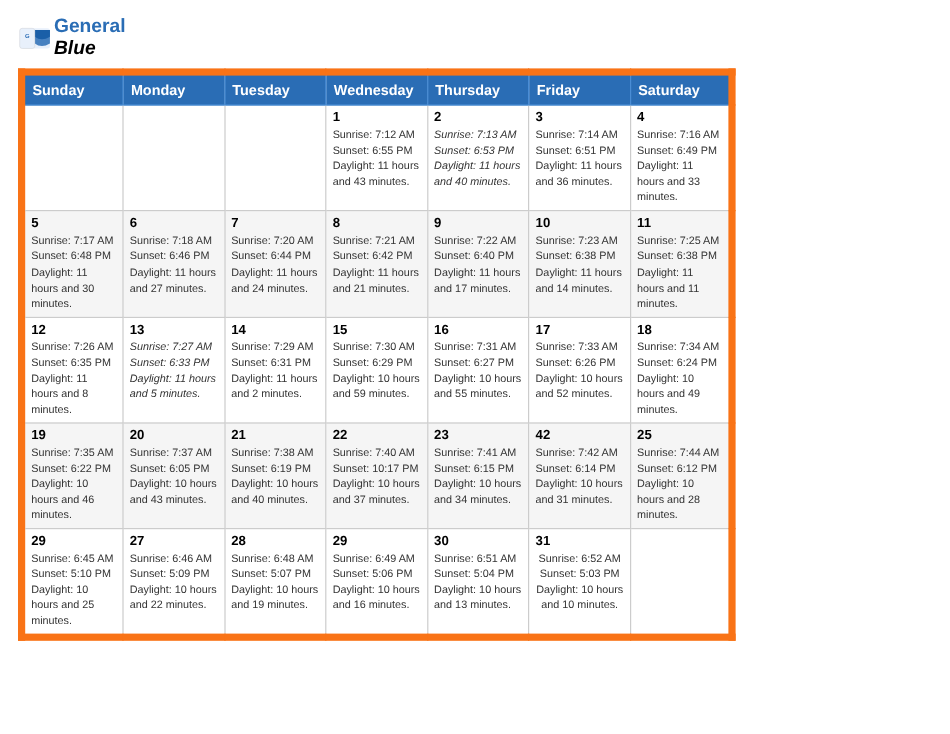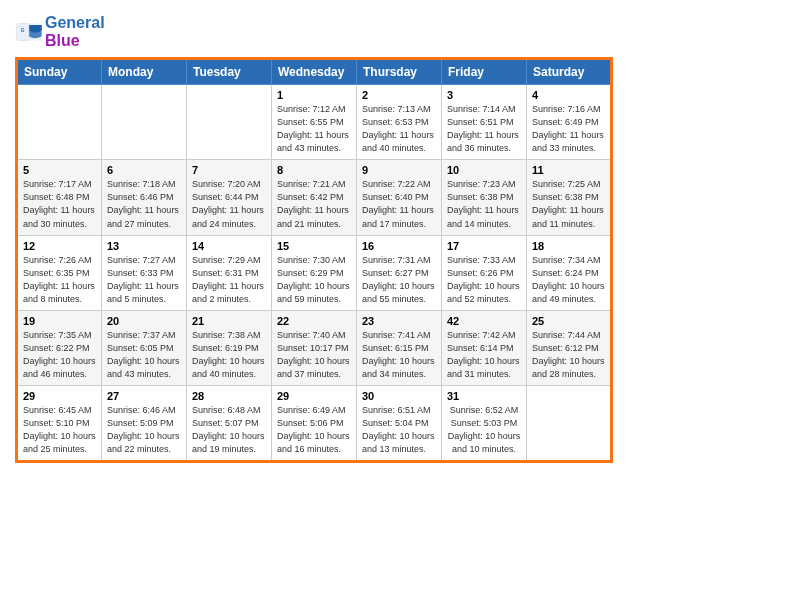--- a/index.html
+++ b/index.html
@@ -41,21 +41,21 @@
       letter-spacing: 1px;
     }
     .subtitle {
       font-size: 14px;
       color: #555;
       margin-top: 2px;
     }
     .calendar {
       width: 100%;
       border-collapse: collapse;
-      border: 3px solid #f97316;
+      border: 6px solid #f97316;
     }
     .calendar th {
       background: #2a6db5;
       color: #fff;
       font-size: 12px;
       font-weight: bold;
       text-align: left;
       padding: 5px 6px;
       border: 1px solid #4a8dd5;
     }
@@ -95,21 +95,21 @@
     <div class="logo">
       <svg class="logo-icon" viewBox="0 0 40 40">
         <rect x="2" y="8" width="36" height="24" rx="3" fill="#e8f0fb"></rect>
         <path d="M20 10 L38 10 L38 26 Q28 32 20 26 Z" fill="#2a6db5" opacity="0.85"></path>
         <path d="M20 10 L38 10 L38 18 Q28 24 20 18 Z" fill="#1a5fa8"></path>
         <rect x="2" y="8" width="18" height="24" rx="3" fill="#e8f0fb" stroke="#ccc" stroke-width="0.5"></rect>
         <text x="11" y="20" font-size="7" font-weight="bold" fill="#2a6db5" text-anchor="middle">G</text>
       </svg>
       <div>
         <div style="font-size:16px;font-weight:bold;color:#2a6db5;line-height:1.1;">General</div>
-        <div style="font-size:16px;font-weight:bold;color:#a21caf;line-height:1.1;">Blue</div>
+        <div style="font-size:16px;font-weight:bold;color:#000000;line-height:1.1;font-style:italic;">Blue</div>
       </div>
     </div>
     <div class="title-block">
       <div class="month-title"></div>
       <div class="subtitle"></div>
     </div>
   </div>
 
   <table class="calendar">
     <thead>
@@ -129,21 +129,21 @@
           <td class="empty-cell"></td>
           <td class="empty-cell"></td>
           <td>
             <div class="day-num">1</div>
             <div class="day-info" style="white-space: pre-line;">Sunrise: 7:12 AM
 Sunset: 6:55 PM
 Daylight: 11 hours and 43 minutes.</div>
           </td>
           <td>
             <div class="day-num">2</div>
-            <div class="day-info" style="white-space: pre-line;">Sunrise: 7:13 AM
+            <div class="day-info" style="white-space: pre-line; font-style: italic;">Sunrise: 7:13 AM
 Sunset: 6:53 PM
 Daylight: 11 hours and 40 minutes.</div>
           </td>
           <td>
             <div class="day-num">3</div>
             <div class="day-info" style="white-space: pre-line;">Sunrise: 7:14 AM
 Sunset: 6:51 PM
 Daylight: 11 hours and 36 minutes.</div>
           </td>
           <td>
@@ -199,21 +199,21 @@
         </tr>
         <tr>
           <td>
             <div class="day-num">12</div>
             <div class="day-info" style="white-space: pre-line;">Sunrise: 7:26 AM
 Sunset: 6:35 PM
 Daylight: 11 hours and 8 minutes.</div>
           </td>
           <td>
             <div class="day-num">13</div>
-            <div class="day-info" style="white-space: pre-line;">Sunrise: 7:27 AM
+            <div class="day-info" style="white-space: pre-line; font-style: italic;">Sunrise: 7:27 AM
 Sunset: 6:33 PM
 Daylight: 11 hours and 5 minutes.</div>
           </td>
           <td>
             <div class="day-num">14</div>
             <div class="day-info" style="white-space: pre-line;">Sunrise: 7:29 AM
 Sunset: 6:31 PM
 Daylight: 11 hours and 2 minutes.</div>
           </td>
           <td>

